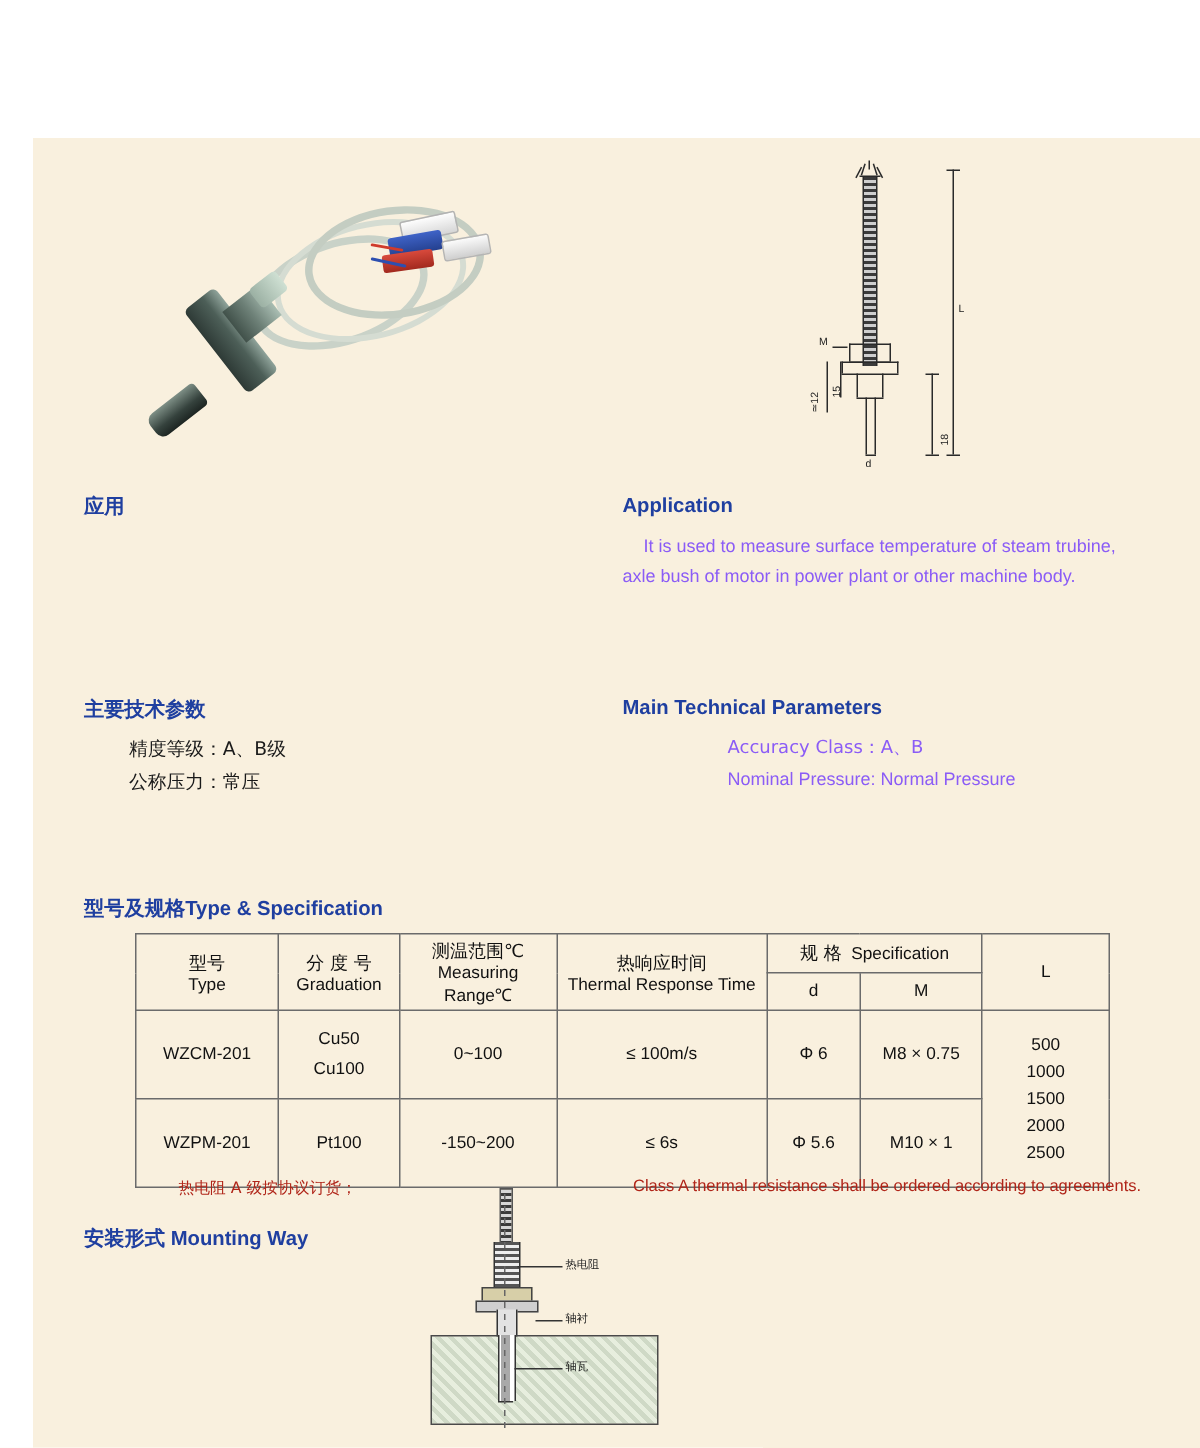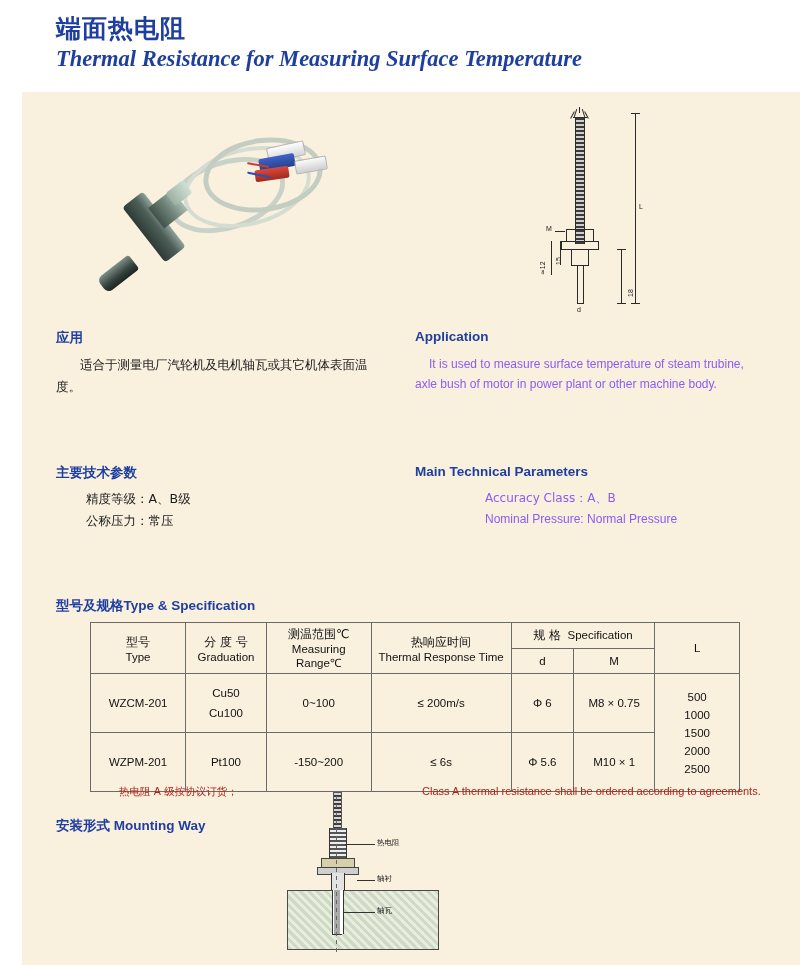--- a/index.html
+++ b/index.html
@@ -263,24 +263,20 @@
     color: #222;
     font-family: "DejaVu Sans", sans-serif;
     white-space: nowrap;
   }
 </style>
 </head>
 <body>
 
 <div class="page">
 
-  <div class="header">
-    <div class="title-cn">端面热电阻</div>
-    <div class="title-en">Thermal Resistance for Measuring Surface Temperature</div>
-  </div>
 
   <div class="left-bar"></div>
 
   <div class="body-area">
     <div class="content">
 
       <div class="photo">
 
         <div class="cable" style="left:60px; top:38px; width:120px; height:70px; border-color:#c9d2c8; transform:rotate(-18deg);"></div>
         <div class="cable2" style="left:75px; top:26px; width:130px; height:78px; border-color:#d5dcd2; transform:rotate(-14deg);"></div>
@@ -347,21 +343,20 @@
 
         <div class="d-text d-rot" style="left:110px; top:190px;">18</div>
         <div class="d-line" style="left:104px; top:142px; width:1px; height:54px;"></div>
         <div class="d-line" style="left:100px; top:142px; width:9px; height:1px;"></div>
         <div class="d-line" style="left:100px; top:196px; width:9px; height:1px;"></div>
 
         <div class="d-text" style="left:60px; top:199px;">d</div>
       </div>
 
       <div class="sec-head-cn" style="left:34px; top:237px;">应用</div>
-      <div class="para-cn" style="left:34px; top:262px; width:320px; text-indent:24px;">适合于测量电厂汽轮机及电机轴瓦或其它机体表面温度。</div>
 
       <div class="sec-head-en" style="left:393px; top:237px;">Application</div>
       <div class="para-en" style="left:393px; top:262px; width:330px; text-indent:14px;">It is used to measure surface temperature of steam trubine, axle bush of motor in power plant or other machine body.</div>
 
       <div class="sec-head-cn" style="left:34px; top:372px;">主要技术参数</div>
       <div class="para-cn" style="left:64px; top:396px;">精度等级：A、B级</div>
       <div class="para-cn" style="left:64px; top:418px;">公称压力：常压</div>
 
       <div class="sec-head-en" style="left:393px; top:372px;">Main Technical Parameters</div>
       <div class="para-en" style="left:463px; top:396px; font-family:'DejaVu Sans',sans-serif;">Accuracy Class：A、B</div>
@@ -401,21 +396,21 @@
           <td class="hdr-cell" style="width:60px;">d</td>
           <td class="hdr-cell" style="width:80px;">M</td>
         </tr>
         <tr>
           <td class="row-cell">WZCM-201</td>
           <td>
             <div style="line-height:20px;">Cu50</div>
             <div style="line-height:20px;">Cu100</div>
           </td>
           <td>0~100</td>
-          <td>≤ 200m/s</td>
+          <td>≤ 100m/s</td>
           <td>Φ 6</td>
           <td>M8 × 0.75</td>
           <td rowspan="2" class="lcell">
             <div>500</div>
             <div>1000</div>
             <div>1500</div>
             <div>2000</div>
             <div>2500</div>
           </td>
         </tr>

